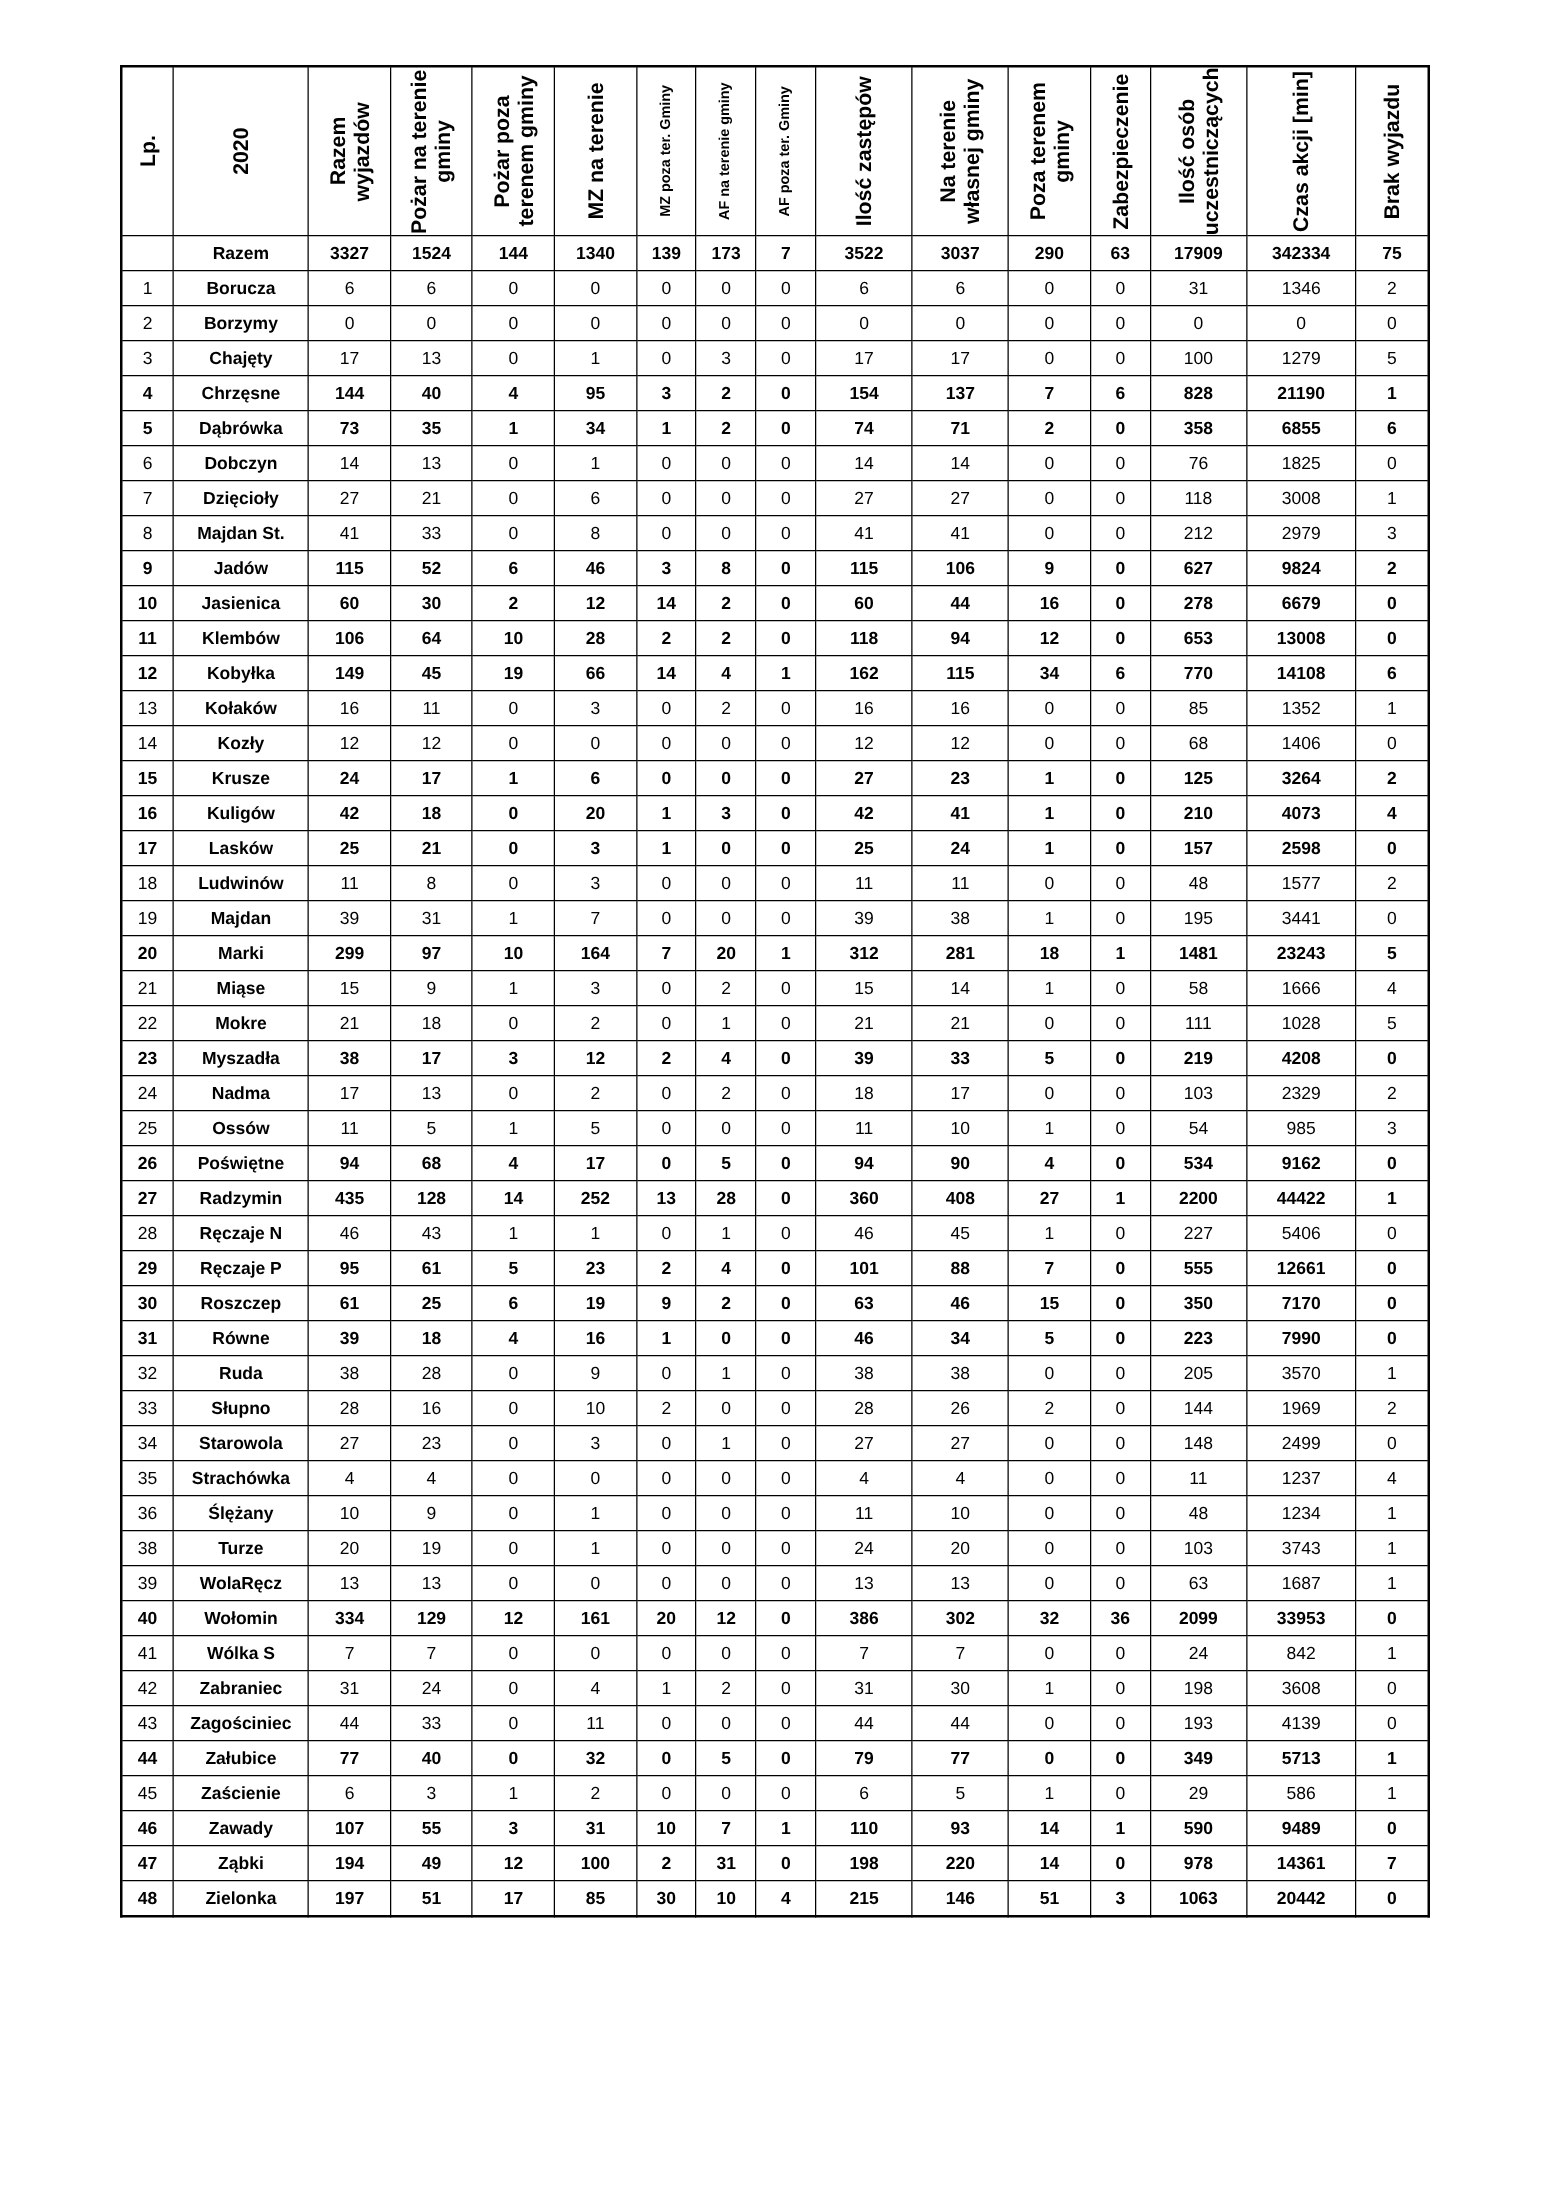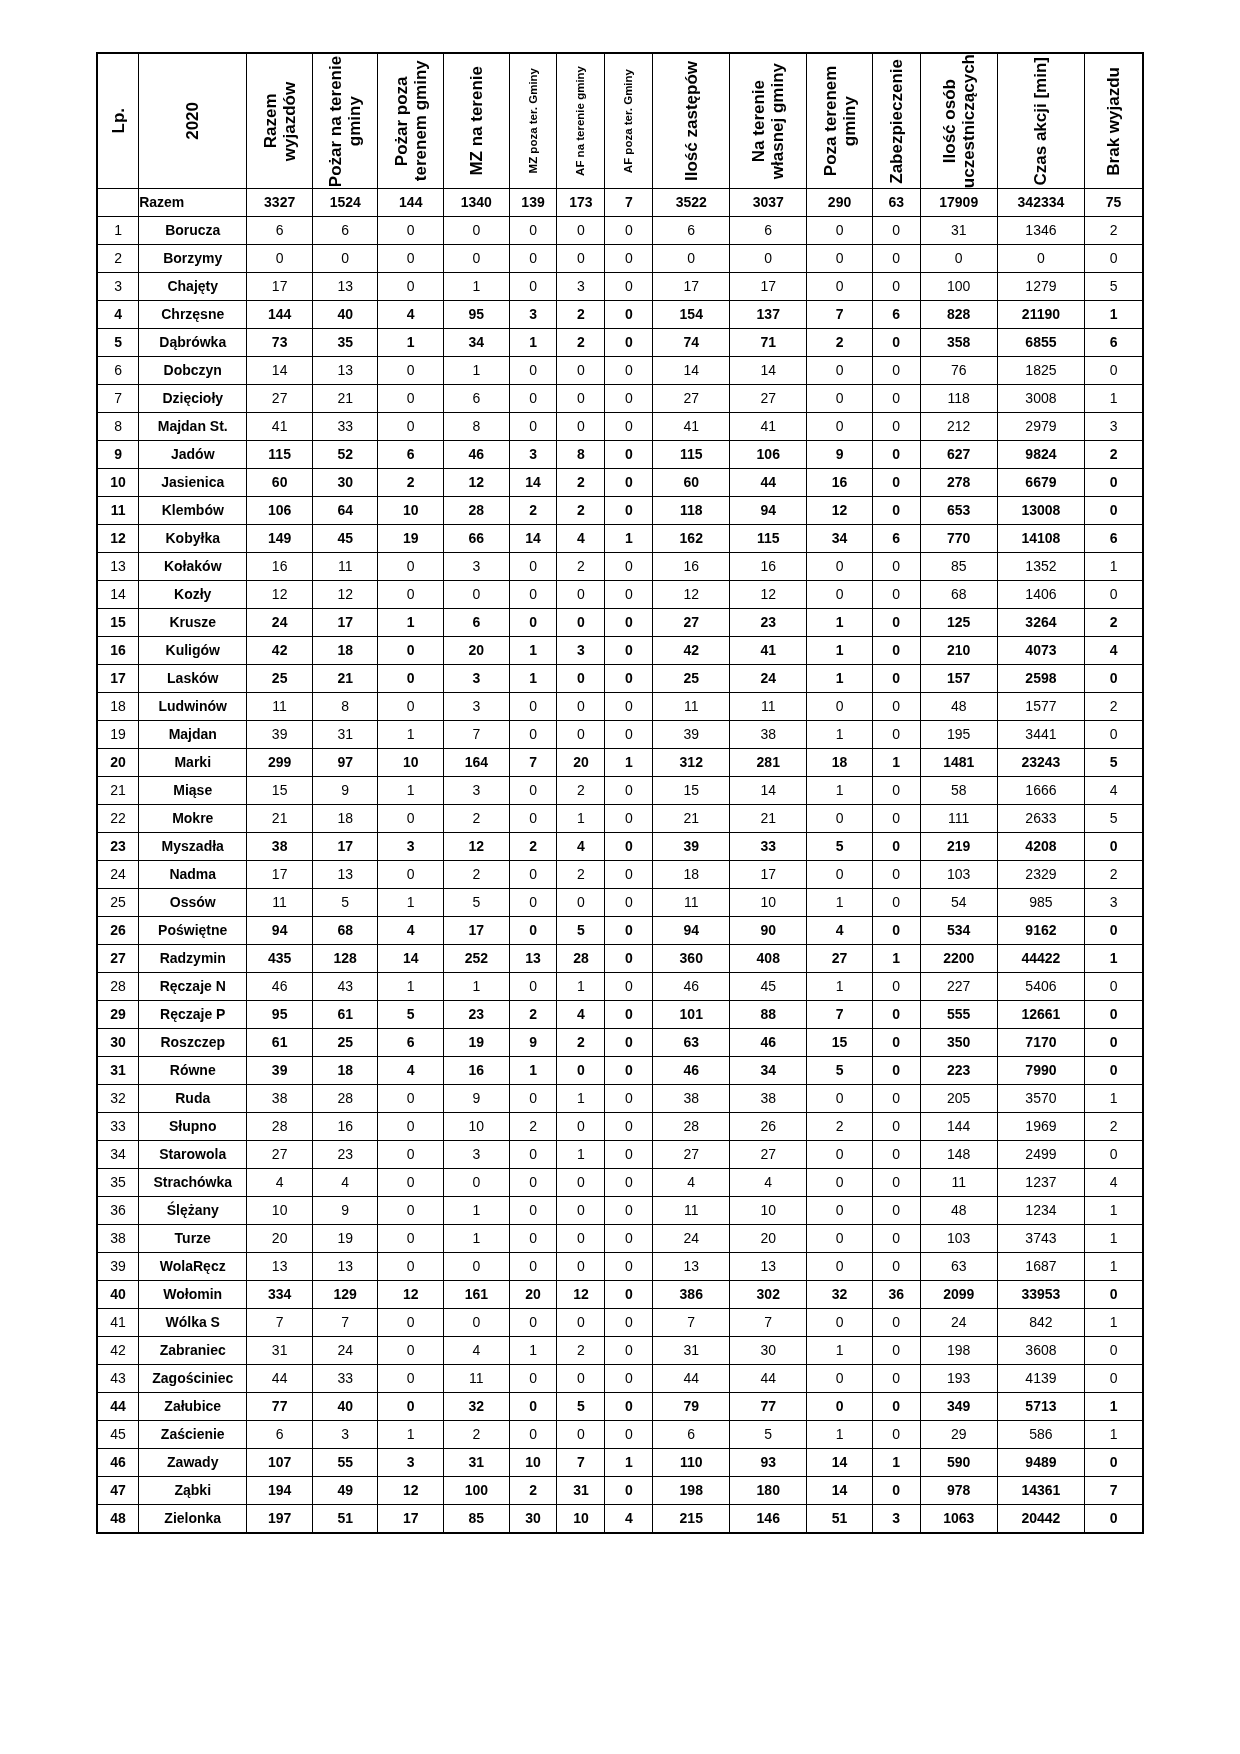--- a/index.html
+++ b/index.html
@@ -71,21 +71,21 @@
 
   td.lp { font-size: 14px; }
   td.name {
     text-align: left;
     padding-left: 6px;
     font-size: 14.5px;
     font-weight: bold;
   }
   tr.bold td { font-weight: bold; }
   tr.total td { font-weight: bold; }
-  tr.total td.name { text-align: left; padding-left: 0; }
+  tr.total td.name { text-align: center; padding-left: 0; }
   .sep-top td { border-top: 2px solid #000; }
 </style>
 </head>
 <body>
 
 <div class="page">
   <table class="stats">
     <colgroup>
       <col class="c-lp">
       <col class="c-name">
@@ -561,21 +561,21 @@
           <td>0</td>
           <td>2</td>
           <td>0</td>
           <td>1</td>
           <td>0</td>
           <td>21</td>
           <td>21</td>
           <td>0</td>
           <td>0</td>
           <td>111</td>
-          <td>2633</td>
+          <td>1028</td>
           <td>5</td>
         </tr>
         <tr class="bold">
           <td class="lp">23</td>
           <td class="name">Myszadła</td>
           <td>38</td>
           <td>17</td>
           <td>3</td>
           <td>12</td>
           <td>2</td>
@@ -989,21 +989,21 @@
           <td class="lp">47</td>
           <td class="name">Ząbki</td>
           <td>194</td>
           <td>49</td>
           <td>12</td>
           <td>100</td>
           <td>2</td>
           <td>31</td>
           <td>0</td>
           <td>198</td>
-          <td>180</td>
+          <td>220</td>
           <td>14</td>
           <td>0</td>
           <td>978</td>
           <td>14361</td>
           <td>7</td>
         </tr>
         <tr class="bold">
           <td class="lp">48</td>
           <td class="name">Zielonka</td>
           <td>197</td>

